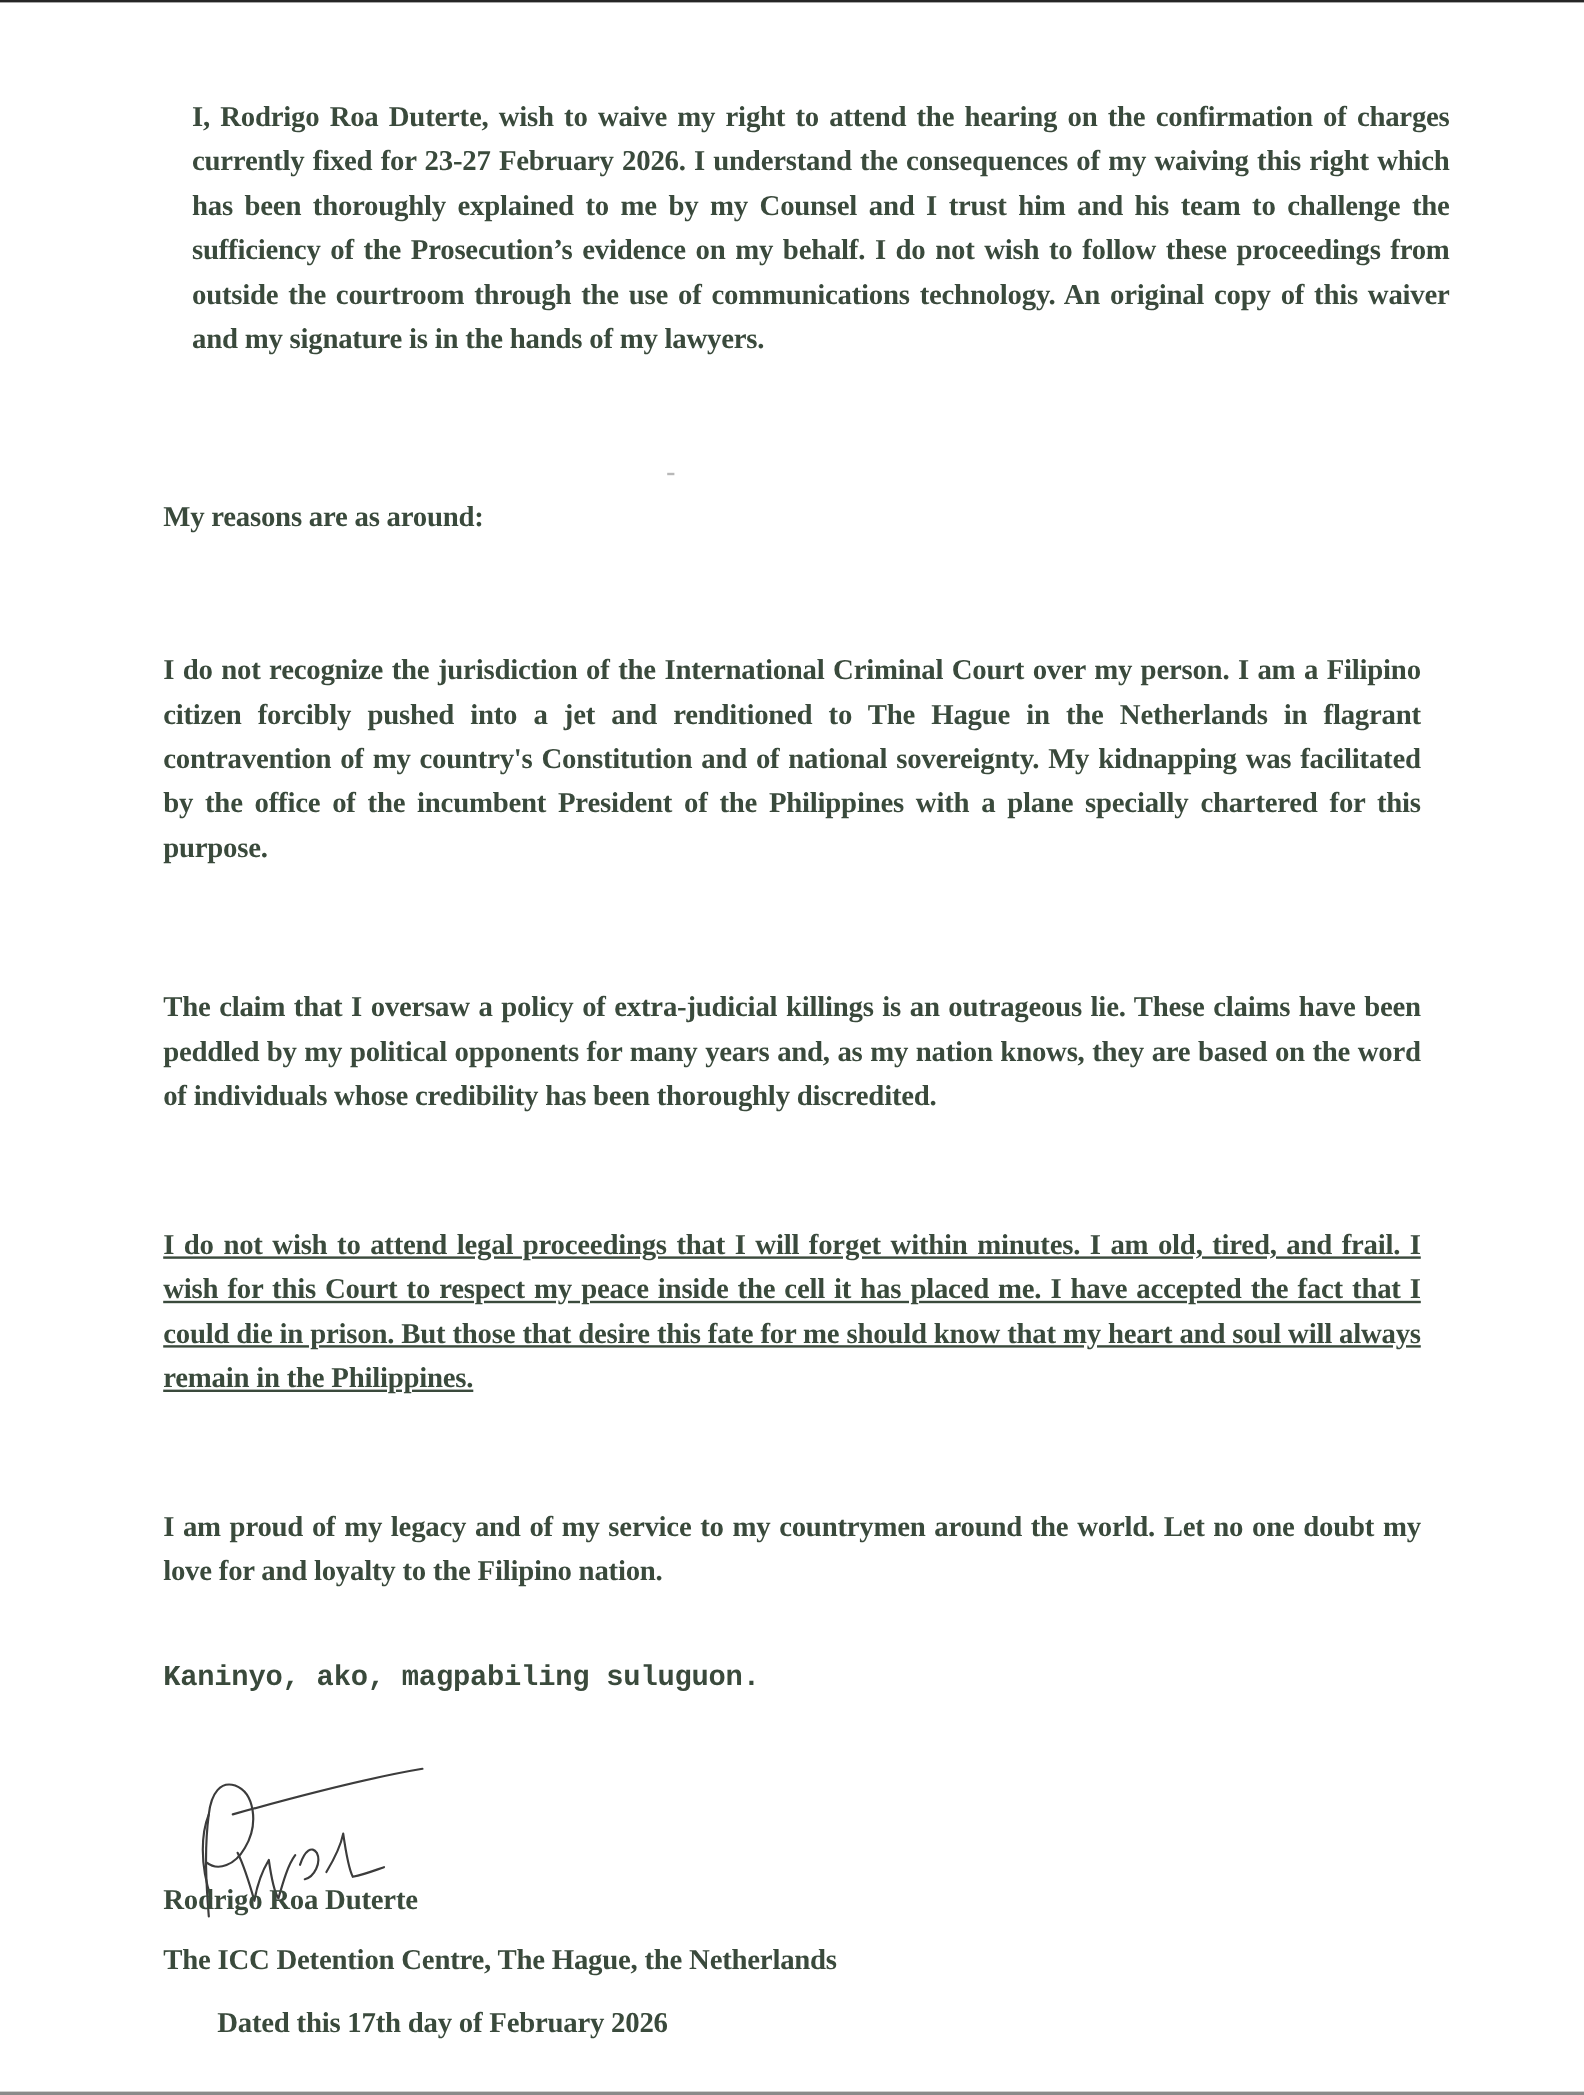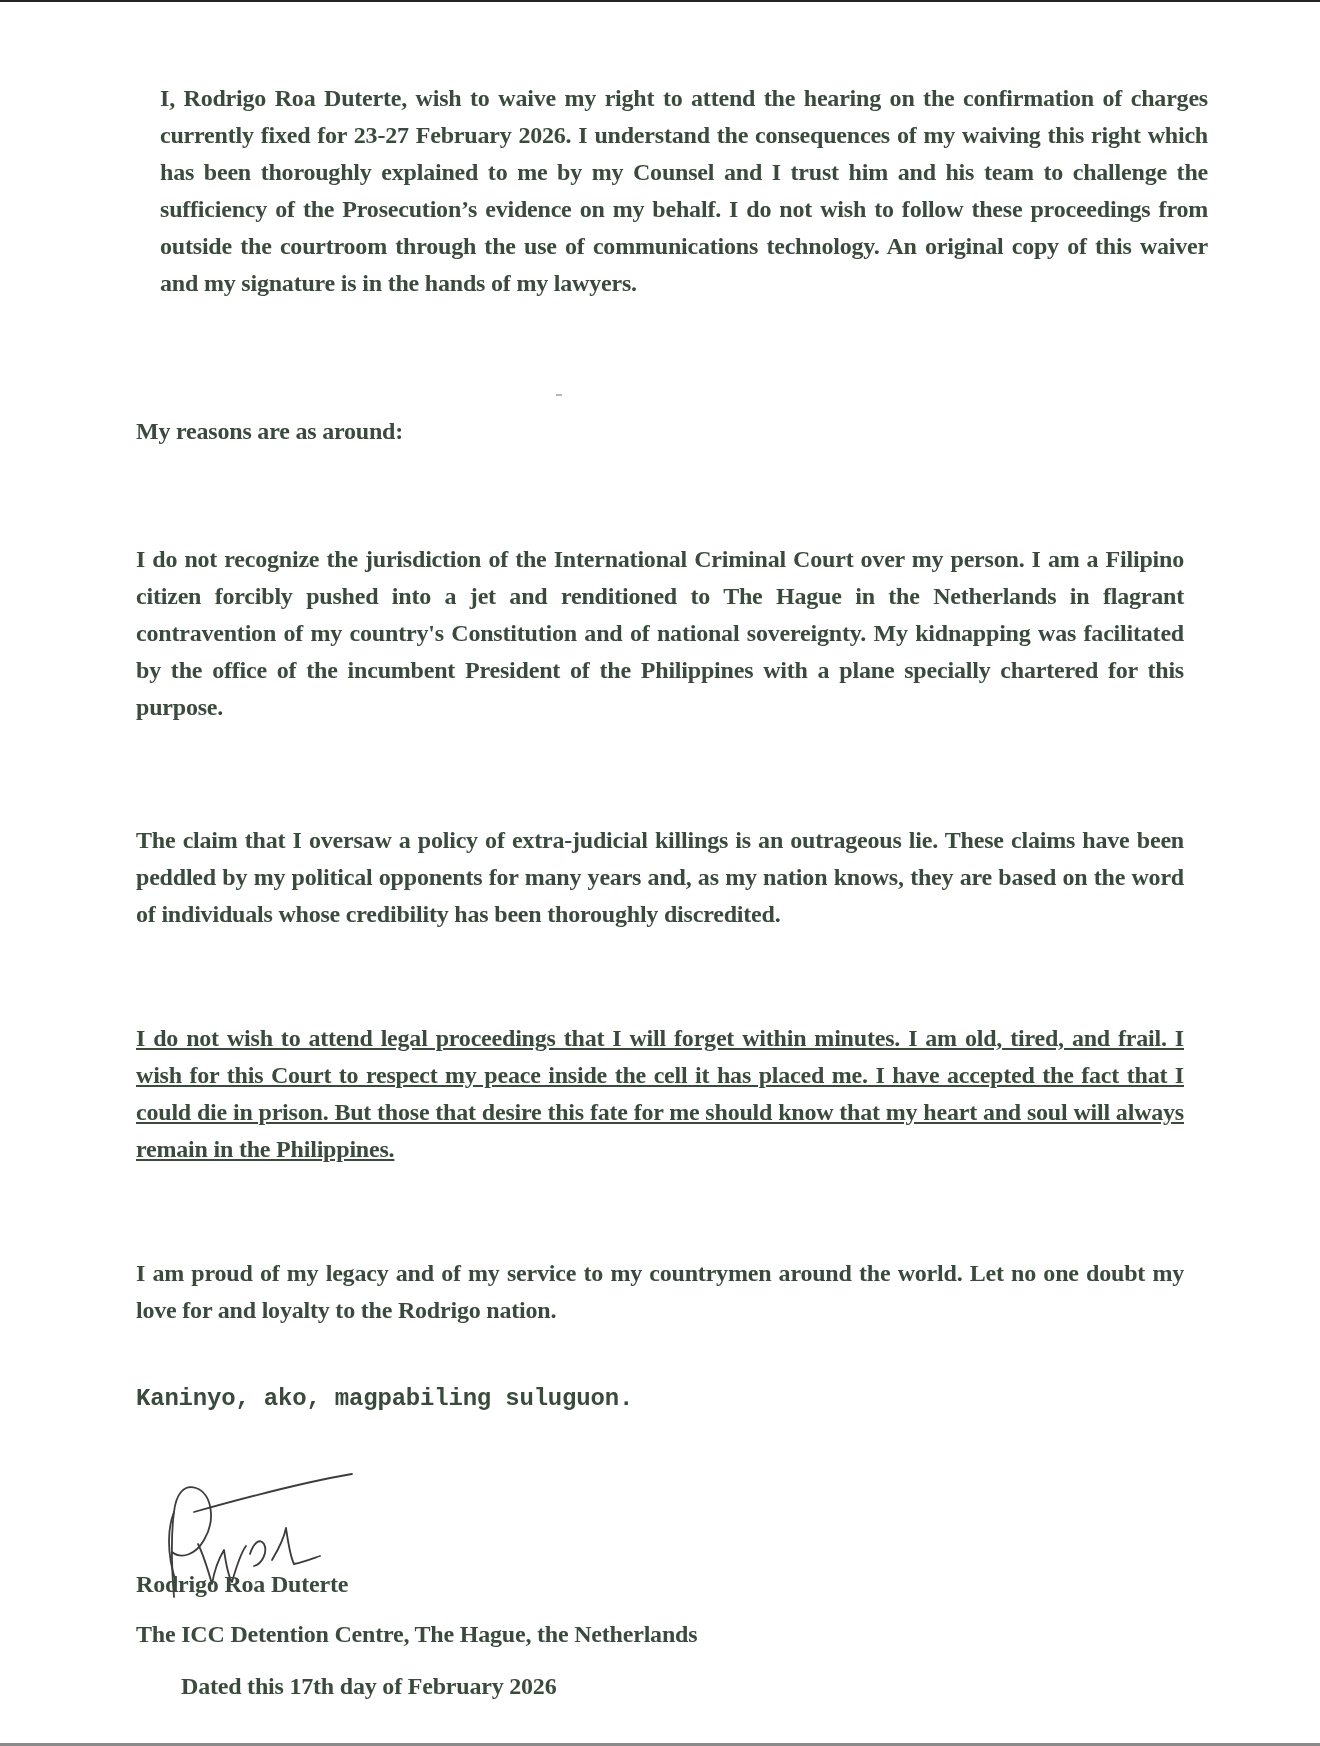--- a/index.html
+++ b/index.html
@@ -76,21 +76,21 @@
   <span class="stray-mark"></span>
 
   <p class="para p-reasons-head">My reasons are as around:</p>
 
   <p class="para p-r1">I do not recognize the jurisdiction of the International Criminal Court over my person. I am a Filipino citizen forcibly pushed into a jet and renditioned to The Hague in the Netherlands in flagrant contravention of my country's Constitution and of national sovereignty. My kidnapping was facilitated by the office of the incumbent President of the Philippines with a plane specially chartered for this purpose.</p>
 
   <p class="para p-r2">The claim that I oversaw a policy of extra-judicial killings is an outrageous lie. These claims have been peddled by my political opponents for many years and, as my nation knows, they are based on the word of individuals whose credibility has been thoroughly discredited.</p>
 
   <p class="para p-r3">I do not wish to attend legal proceedings that I will forget within minutes. I am old, tired, and frail. I wish for this Court to respect my peace inside the cell it has placed me. I have accepted the fact that I could die in prison. But those that desire this fate for me should know that my heart and soul will always remain in the Philippines.</p>
 
-  <p class="para p-legacy">I am proud of my legacy and of my service to my countrymen around the world. Let no one doubt my love for and loyalty to the Rodrigo nation.</p>
+  <p class="para p-legacy">I am proud of my legacy and of my service to my countrymen around the world. Let no one doubt my love for and loyalty to the Filipino nation.</p>
 
   <p class="para p-closing">Kaninyo, ako, magpabiling suluguon.</p>
 
   <div class="sig-block">
     <svg class="signature" viewBox="0 0 200 130">
       <g fill="none" stroke="#3c3c3c" stroke-width="1.8" stroke-linecap="round" stroke-linejoin="round">
         <path d="M 20 125 C 18 100, 16 70, 20 40 C 22 22, 30 12, 42 16 C 58 22, 62 48, 50 68 C 42 82, 28 88, 18 80"></path>
         <path d="M 20 40 C 14 55, 12 80, 22 110"></path>
         <path d="M 44 72 C 50 84, 54 98, 58 112 C 60 100, 64 88, 70 78 C 72 92, 74 104, 78 110 C 82 96, 86 82, 92 74"></path>
         <path d="M 96 82 C 100 70, 106 66, 110 72 C 114 80, 108 92, 100 94"></path>

